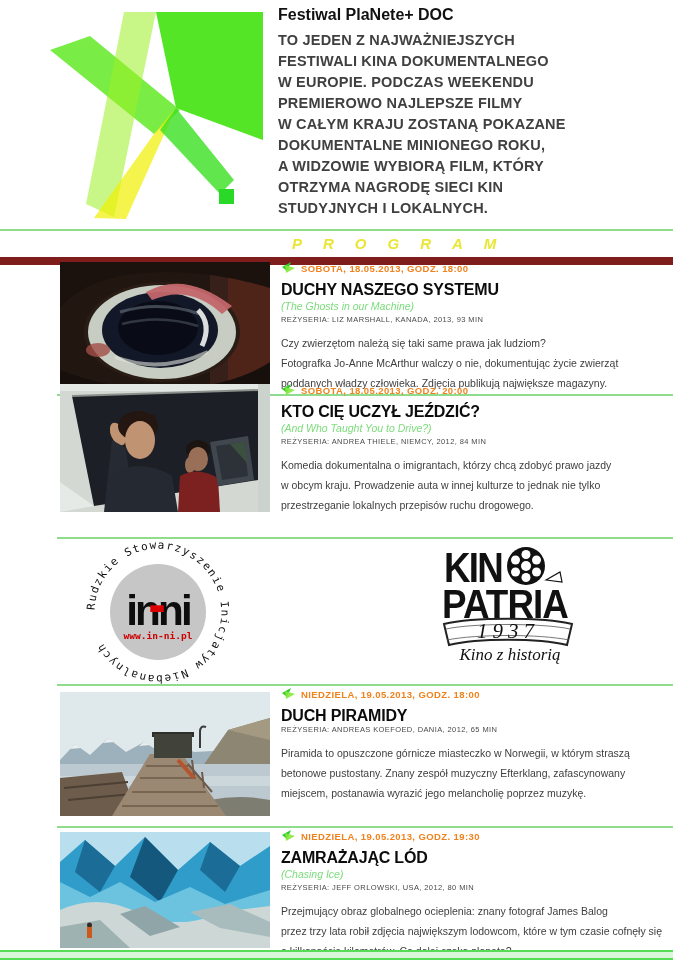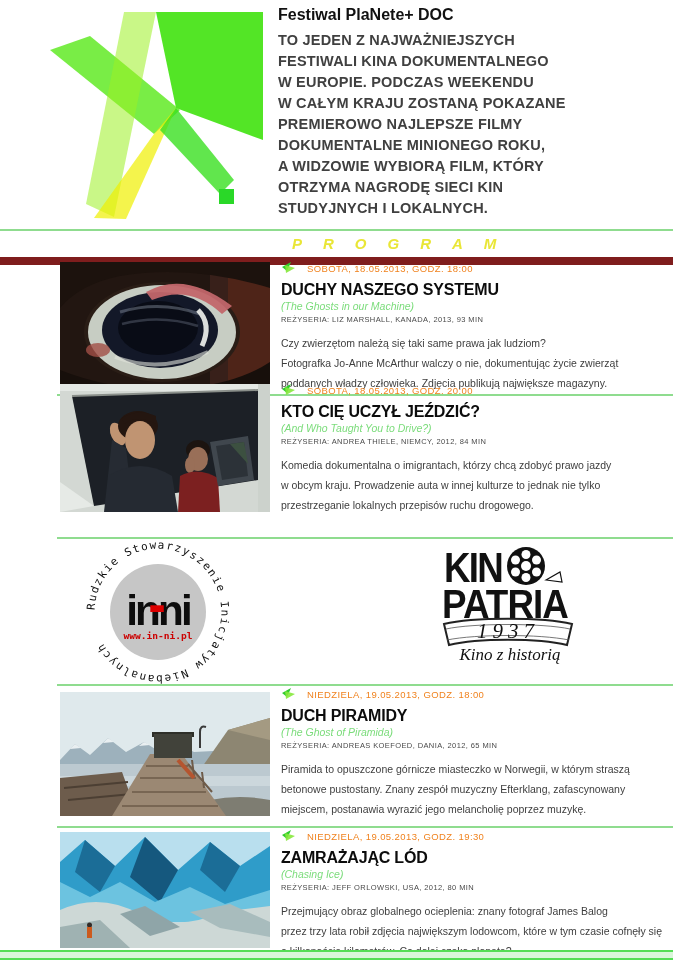--- a/index.html
+++ b/index.html
@@ -15,22 +15,22 @@
   .program-bar{position:absolute;left:0;top:229px;width:673px;height:26px;
                border-top:2px solid #8fdc8f;border-bottom:8px solid #7f1d1d;font-style:italic;}
   .program-label{position:absolute;left:292px;top:4px;font-size:15px;font-weight:bold;
                  color:#e9e636;letter-spacing:21px;}
   
   .sep{position:absolute;left:57px;right:0;border-top:2px solid #8fdc8f;}
   
   .film{position:absolute;left:0;width:673px;}
   .film-photo{position:absolute;left:60px;top:0;display:block;}
   .film-body{position:absolute;left:281px;top:0;width:392px;}
-  .film-date{font-size:9.5px;font-weight:normal;color:#f0821e;letter-spacing:0.4px;
-             display:flex;align-items:center;gap:12px;margin-bottom:7px;}
+  .film-date{font-size:9.5px;font-weight:bold;color:#f0821e;letter-spacing:0.4px;
+             display:flex;align-items:center;gap:6px;margin-bottom:7px;}
   .film-title{font-size:16px;font-weight:bold;color:#0c0c0c;margin:0;letter-spacing:-0.2px;}
   .film-subtitle{font-size:10.5px;font-style:italic;color:#7bdc7b;margin:1px 0 3px 0;}
   .film-credits{font-size:7.5px;color:#4a4a4a;letter-spacing:0.4px;margin-bottom:9px;}
   .film-desc{font-size:10.5px;line-height:20px;color:#3e3e3e;white-space:pre-line;}
   
   .sponsors{position:absolute;left:0;top:540px;width:673px;height:144px;}
   .inni-logo{position:absolute;left:78px;top:0;}
   .patria-logo{position:absolute;left:438px;top:4px;}
   
   .bottom-band{position:absolute;left:0;top:950px;width:673px;height:10px;
@@ -50,22 +50,22 @@
     <polygon points="148,96 132,118 192,182 206,168" fill="#3ae020" opacity="0.8"></polygon>
     <rect x="191" y="177" width="15" height="15" fill="#2ad828"></rect>
   </svg>
 
   <div class="header-text">
     <div class="fest-title">Festiwal PlaNete+ DOC</div>
     <div>
       <div class="tagline-line">TO JEDEN Z NAJWAŻNIEJSZYCH</div>
       <div class="tagline-line">FESTIWALI KINA DOKUMENTALNEGO</div>
       <div class="tagline-line">W EUROPIE. PODCZAS WEEKENDU</div>
+      <div class="tagline-line">PREMIEROWO NAJLEPSZE FILMY</div>
       <div class="tagline-line">W CAŁYM KRAJU ZOSTANĄ POKAZANE</div>
-      <div class="tagline-line">PREMIEROWO NAJLEPSZE FILMY</div>
       <div class="tagline-line">DOKUMENTALNE MINIONEGO ROKU,</div>
       <div class="tagline-line">A WIDZOWIE WYBIORĄ FILM, KTÓRY</div>
       <div class="tagline-line">OTRZYMA NAGRODĘ SIECI KIN</div>
       <div class="tagline-line">STUDYJNYCH I LOKALNYCH.</div>
     </div>
   </div>
 
   <div class="program-bar">
     <span class="program-label">PROGRAM</span>
   </div>
@@ -205,21 +205,20 @@
     </svg>
     <div class="film-body">
       <div class="film-date">
         <svg width="14" height="12" viewBox="0 0 14 12">
           <polygon points="1,5 10,0 6,9" fill="#2ecc2e"></polygon>
           <polygon points="4,3 14,6 5,11" fill="#86e83c" opacity="0.9"></polygon>
         </svg>
         <span>NIEDZIELA, 19.05.2013, GODZ. 18:00</span>
       </div>
       <h2 class="film-title">DUCH PIRAMIDY</h2>
-      <div class="film-subtitle">(The Ghost of Piramida)</div>
       <div class="film-credits">REŻYSERIA: ANDREAS KOEFOED, DANIA, 2012, 65 MIN</div>
       <div class="film-desc">Piramida to opuszczone górnicze miasteczko w Norwegii, w którym straszą
 betonowe pustostany. Znany zespół muzyczny Efterklang, zafascynowany
 miejscem, postanawia wyrazić jego melancholię poprzez muzykę.</div>
     </div>
   </section>
   <div class="sep" style="top:826px;"></div>
 
   <section class="film" style="top:830px;height:120px;">
     <svg class="film-photo" style="top:2px;" width="210" height="116" viewBox="0 0 210 116">

